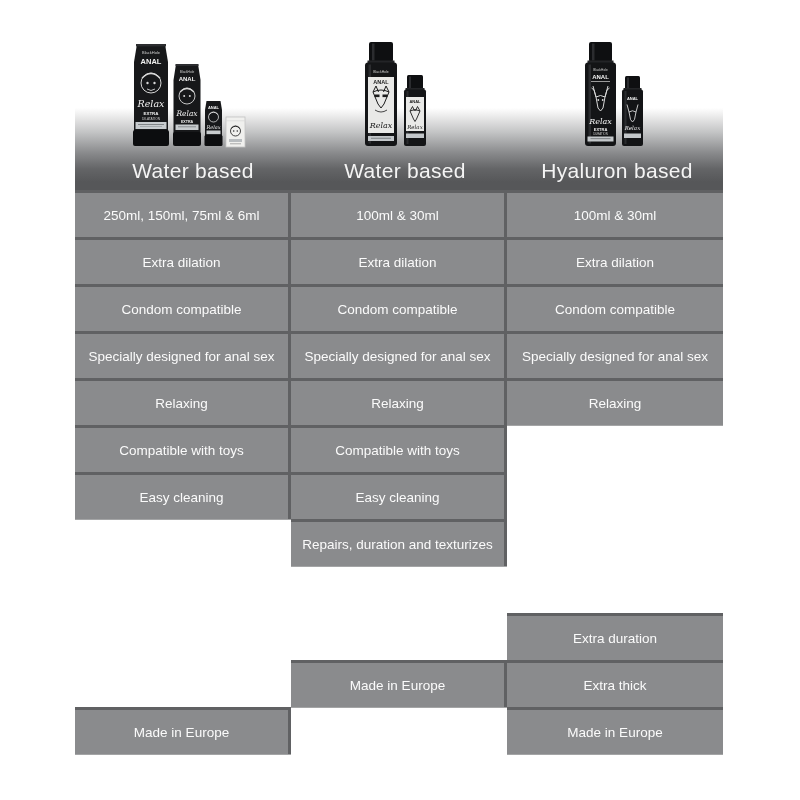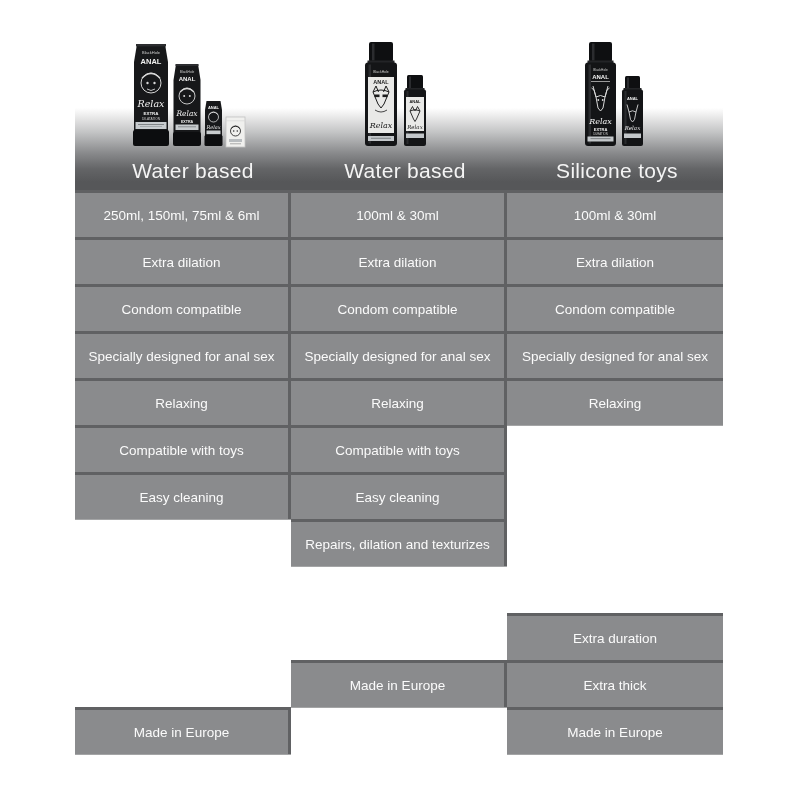--- a/index.html
+++ b/index.html
@@ -44,21 +44,21 @@
 </style>
 </head>
 <body>
 
 <div class="stage">
 
   <div class="band">
     <div class="band-labels">
       <div class="band-label">Water based</div>
       <div class="band-label">Water based</div>
-      <div class="band-label">Silicone toys</div>
+      <div class="band-label">Hyaluron based</div>
     </div>
   </div>
 
   <svg class="product p1" width="116" height="110" viewBox="0 0 116 110">
 
     <path d="M6,4 L34,4 L37,22 L37,92 L3,92 L3,22 Z" fill="#17181a"></path>
     <rect x="2" y="90" width="36" height="16" rx="2" fill="#0c0d0f"></rect>
     <rect x="5" y="4" width="30" height="2.4" fill="#2c2d30"></rect>
     <text x="20" y="14" font-size="4" fill="#cfcfcf" text-anchor="middle">BlackHole</text>
     <text x="20" y="24" font-size="7.5" font-weight="bold" fill="#f2f2f2" text-anchor="middle">ANAL</text>
@@ -184,21 +184,21 @@
     </div>
 
     <div class="col col-2">
       <div class="cell">100ml &amp; 30ml</div>
       <div class="cell">Extra dilation</div>
       <div class="cell">Condom compatible</div>
       <div class="cell">Specially designed for anal sex</div>
       <div class="cell">Relaxing</div>
       <div class="cell">Compatible with toys</div>
       <div class="cell">Easy cleaning</div>
-      <div class="cell">Repairs, dilation and texturizes</div>
+      <div class="cell">Repairs, duration and texturizes</div>
       <div class="spacer-2"></div>
       <div class="cell">Made in Europe</div>
     </div>
 
     <div class="col col-3">
       <div class="cell">100ml &amp;  30ml</div>
       <div class="cell">Extra dilation</div>
       <div class="cell">Condom compatible</div>
       <div class="cell">Specially designed for anal sex</div>
       <div class="cell">Relaxing</div>

